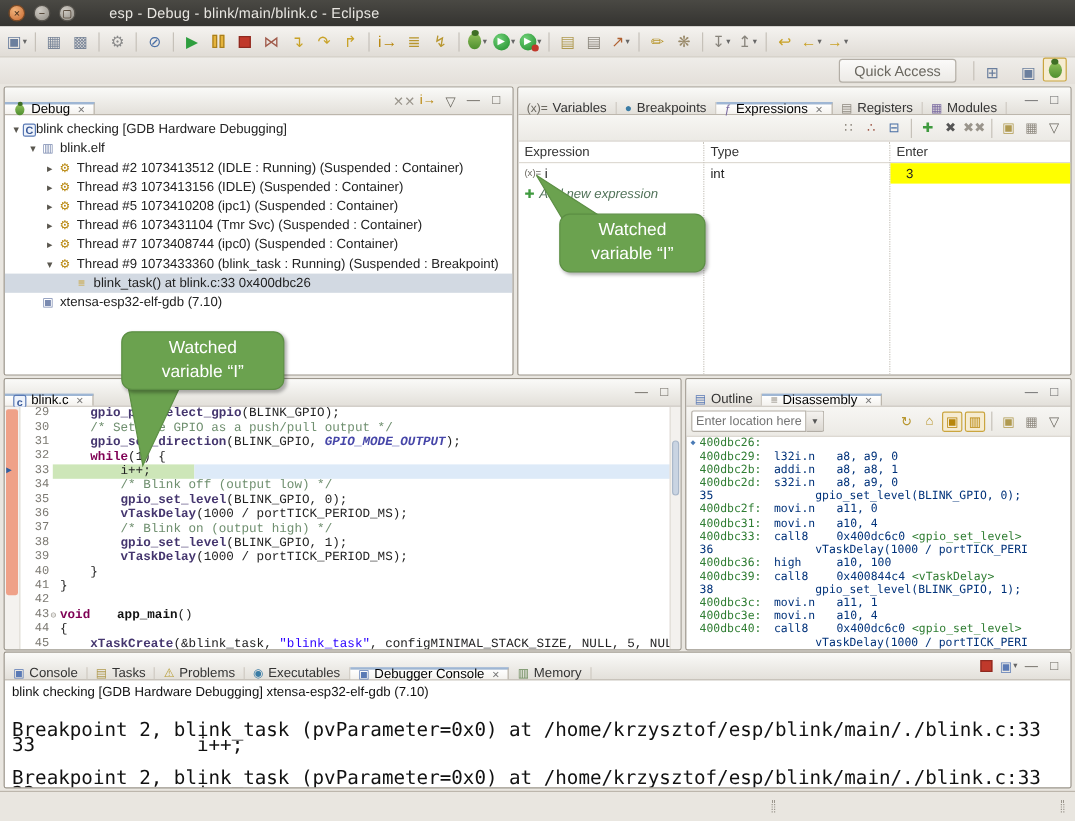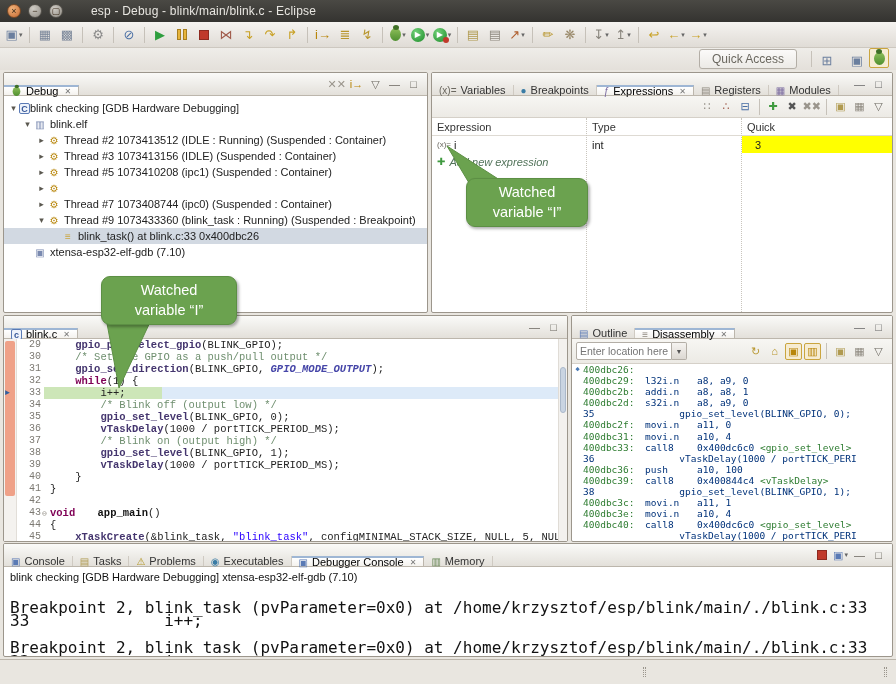--- a/index.html
+++ b/index.html
@@ -283,21 +283,21 @@
           <span style="color: rgb(106, 103, 95);">□</span>
         </span>
       </div>
   </div>
   <div id="debug-tree">
       <div class="trow" style="padding-left: 4px;"><span class="twist">▾</span><span class="icon-c-app">C</span><span>blink checking [GDB Hardware Debugging]</span></div>
       <div class="trow" style="padding-left: 18px;"><span class="twist">▾</span><span class="ticon" style="color: rgb(122, 138, 176);">▥</span><span>blink.elf</span></div>
       <div class="trow" style="padding-left: 32px;"><span class="twist">▸</span><span class="ticon" style="color: rgb(184, 134, 11);">⚙</span><span>Thread #2 1073413512 (IDLE : Running) (Suspended : Container)</span></div>
       <div class="trow" style="padding-left: 32px;"><span class="twist">▸</span><span class="ticon" style="color: rgb(184, 134, 11);">⚙</span><span>Thread #3 1073413156 (IDLE) (Suspended : Container)</span></div>
       <div class="trow" style="padding-left: 32px;"><span class="twist">▸</span><span class="ticon" style="color: rgb(184, 134, 11);">⚙</span><span>Thread #5 1073410208 (ipc1) (Suspended : Container)</span></div>
-      <div class="trow" style="padding-left: 32px;"><span class="twist">▸</span><span class="ticon" style="color: rgb(184, 134, 11);">⚙</span></div>
+      <div class="trow" style="padding-left: 32px;"><span class="twist">▸</span><span class="ticon" style="color: rgb(184, 134, 11);">⚙</span><span>Thread #6 1073431104 (Tmr Svc) (Suspended : Container)</span></div>
       <div class="trow" style="padding-left: 32px;"><span class="twist">▸</span><span class="ticon" style="color: rgb(184, 134, 11);">⚙</span><span>Thread #7 1073408744 (ipc0) (Suspended : Container)</span></div>
       <div class="trow" style="padding-left: 32px;"><span class="twist">▾</span><span class="ticon" style="color: rgb(184, 134, 11);">⚙</span><span>Thread #9 1073433360 (blink_task : Running) (Suspended : Breakpoint)</span></div>
       <div class="trow sel" style="padding-left: 46px;"><span class="twist"></span><span class="ticon" style="color: rgb(202, 165, 63);">≡</span><span>blink_task() at blink.c:33 0x400dbc26</span></div>
       <div class="trow" style="padding-left: 18px;"><span class="twist"></span><span class="ticon" style="color: rgb(122, 138, 176);">▣</span><span>xtensa-esp32-elf-gdb (7.10)</span></div>
     </div>
 </div>
 
 <div class="panel" id="expr-panel" style="left:431px;top:72px;width:462px;height:241px;">
   <div class="tabbar" id="expr-tabbar">
       <div class="tab">
@@ -360,21 +360,21 @@
       <span class="tbtn vbtn">
         <span style="color: rgb(106, 103, 95);">▽</span>
       </span>
     </div>
   <div id="expr-grid">
     <div class="ecol" style="left:0;width:155px;"></div>
     <div class="ecol" style="left:155px;width:155px;"></div>
     <div class="ehdr">
       <div class="ecell" style="width:155px;">Expression</div>
       <div class="ecell" style="width:155px;">Type</div>
-      <div class="ecell" style="flex:1;">Quick</div>
+      <div class="ecell" style="flex:1;">Enter</div>
     </div>
     <div id="expr-rows">
         <div class="erow">
           <div class="ecell" style="width: 155px;">
             <span style="font-size: 8px; color: rgb(106, 103, 95); margin-right: 3px;">(x)=</span>
             <span>i</span>
           </div>
           <div class="ecell" style="width: 155px;">
             <span>int</span>
           </div>
@@ -484,21 +484,21 @@
   <div id="disasm-body">
       <div class="drow"><span class="dmark">◆</span><span class="daddr">400dbc26:</span></div>
       <div class="drow"><span class="dmark"></span><span class="daddr">400dbc29:</span><span style="display: flex; flex: 1 1 0%;"><span class="dmn">l32i.n</span><span class="dops">a8, a9, 0</span></span></div>
       <div class="drow"><span class="dmark"></span><span class="daddr">400dbc2b:</span><span style="display: flex; flex: 1 1 0%;"><span class="dmn">addi.n</span><span class="dops">a8, a8, 1</span></span></div>
       <div class="drow"><span class="dmark"></span><span class="daddr">400dbc2d:</span><span style="display: flex; flex: 1 1 0%;"><span class="dmn">s32i.n</span><span class="dops">a8, a9, 0</span></span></div>
       <div class="drow"><span class="dmark"></span><span class="daddr dsrc">35</span><span class="dsrc">      gpio_set_level(BLINK_GPIO, 0);</span></div>
       <div class="drow"><span class="dmark"></span><span class="daddr">400dbc2f:</span><span style="display: flex; flex: 1 1 0%;"><span class="dmn">movi.n</span><span class="dops">a11, 0</span></span></div>
       <div class="drow"><span class="dmark"></span><span class="daddr">400dbc31:</span><span style="display: flex; flex: 1 1 0%;"><span class="dmn">movi.n</span><span class="dops">a10, 4</span></span></div>
       <div class="drow"><span class="dmark"></span><span class="daddr">400dbc33:</span><span style="display: flex; flex: 1 1 0%;"><span class="dmn">call8</span><span class="dops">0x400dc6c0 </span><span class="dsym">&lt;gpio_set_level&gt;</span></span></div>
       <div class="drow"><span class="dmark"></span><span class="daddr dsrc">36</span><span class="dsrc">      vTaskDelay(1000 / portTICK_PERI</span></div>
-      <div class="drow"><span class="dmark"></span><span class="daddr">400dbc36:</span><span style="display: flex; flex: 1 1 0%;"><span class="dmn">push</span><span class="dops">a10, 100</span></span></div>
+      <div class="drow"><span class="dmark"></span><span class="daddr">400dbc36:</span><span style="display: flex; flex: 1 1 0%;"><span class="dmn">high</span><span class="dops">a10, 100</span></span></div>
       <div class="drow"><span class="dmark"></span><span class="daddr">400dbc39:</span><span style="display: flex; flex: 1 1 0%;"><span class="dmn">call8</span><span class="dops">0x400844c4 </span><span class="dsym">&lt;vTaskDelay&gt;</span></span></div>
       <div class="drow"><span class="dmark"></span><span class="daddr dsrc">38</span><span class="dsrc">      gpio_set_level(BLINK_GPIO, 1);</span></div>
       <div class="drow"><span class="dmark"></span><span class="daddr">400dbc3c:</span><span style="display: flex; flex: 1 1 0%;"><span class="dmn">movi.n</span><span class="dops">a11, 1</span></span></div>
       <div class="drow"><span class="dmark"></span><span class="daddr">400dbc3e:</span><span style="display: flex; flex: 1 1 0%;"><span class="dmn">movi.n</span><span class="dops">a10, 4</span></span></div>
       <div class="drow"><span class="dmark"></span><span class="daddr">400dbc40:</span><span style="display: flex; flex: 1 1 0%;"><span class="dmn">call8</span><span class="dops">0x400dc6c0 </span><span class="dsym">&lt;gpio_set_level&gt;</span></span></div>
       <div class="drow"><span class="dmark"></span><span class="daddr dsrc"></span><span class="dsrc">      vTaskDelay(1000 / portTICK_PERI</span></div>
     </div>
 </div>
 
 <div class="panel" id="console-panel" style="left:3px;top:543px;width:890px;height:114px;">

